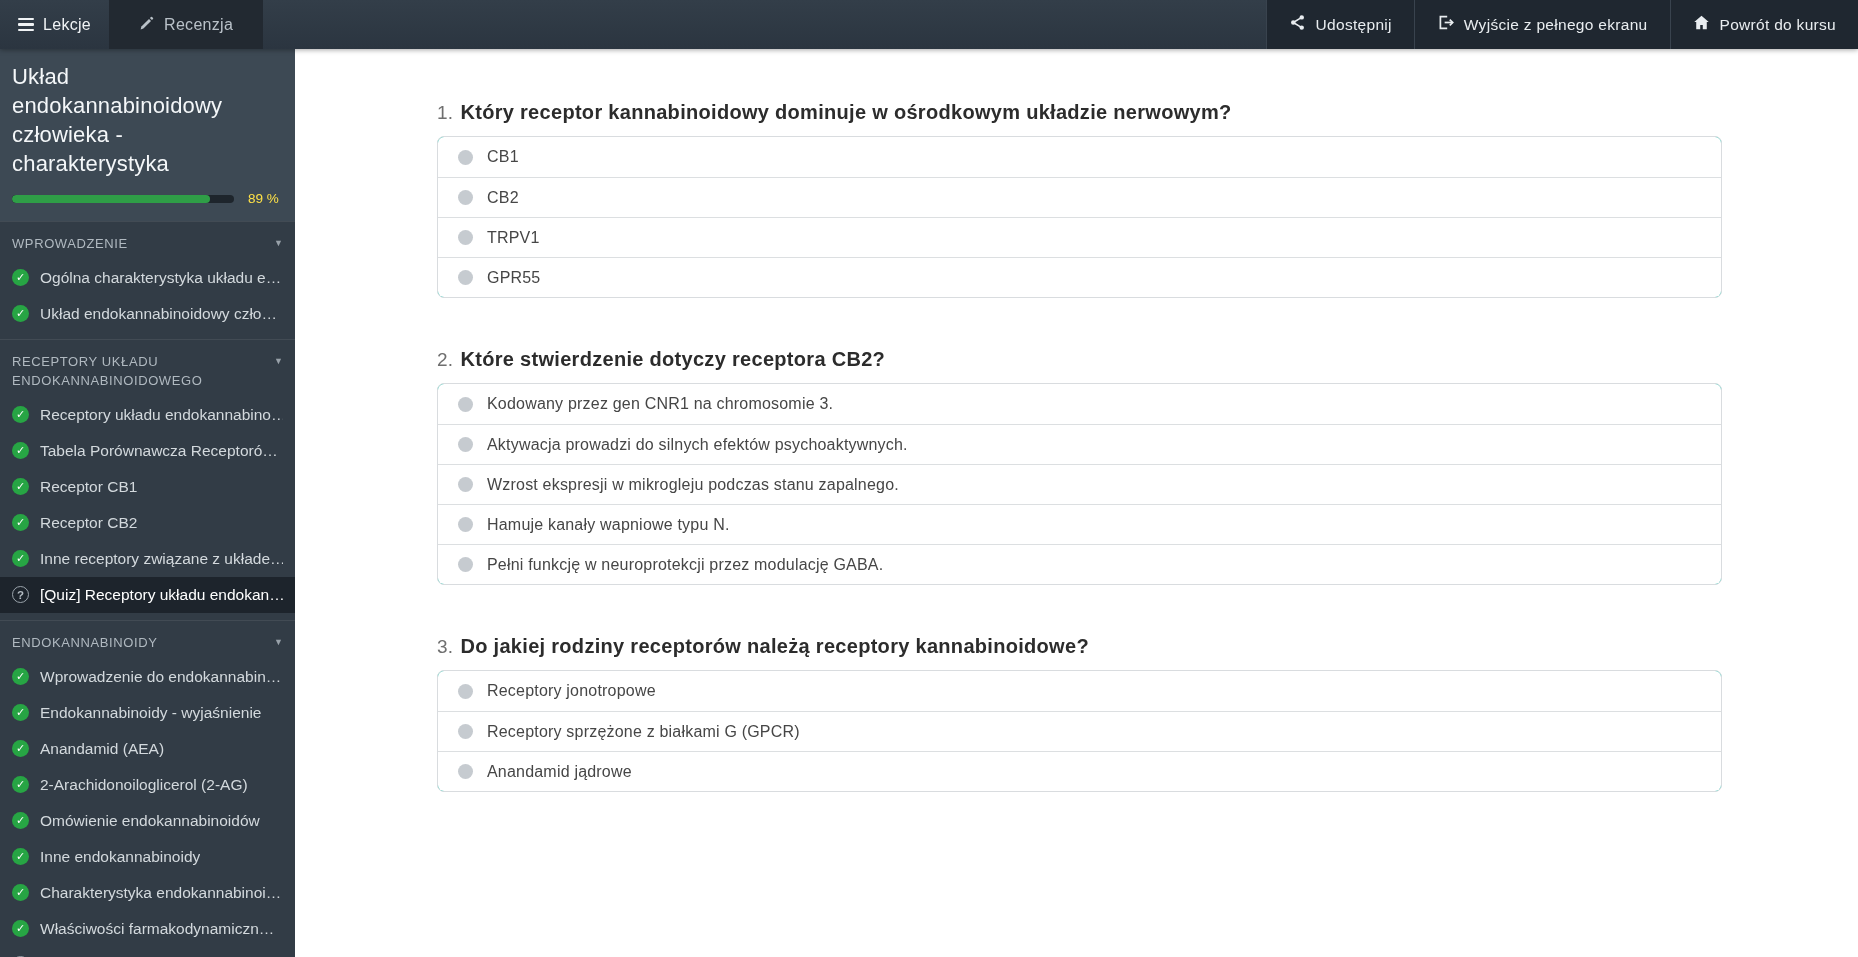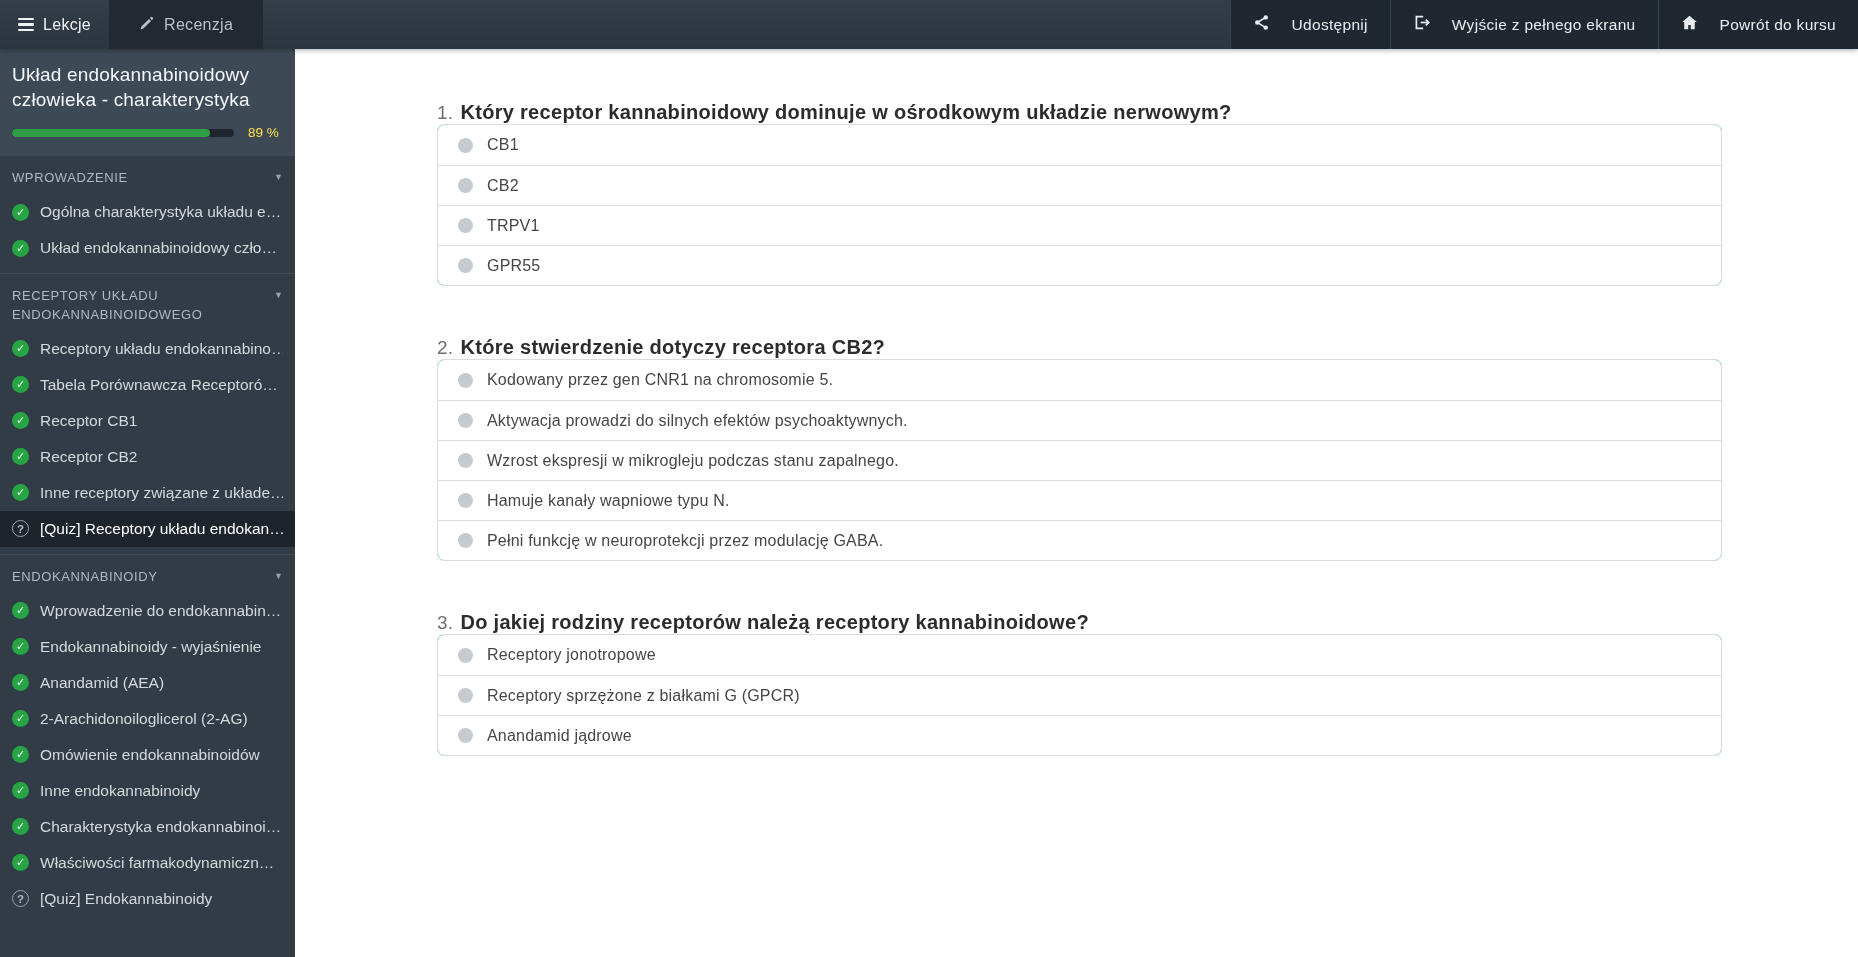--- a/index.html
+++ b/index.html
@@ -22,41 +22,41 @@
     display:flex; align-items:center; gap:9px;
     padding:0 18px; cursor:pointer;
     font-size:16px; color:#f0f3f5; letter-spacing:.3px;
   }
   .tab.inactive { background:#222931; color:#b9c1c8; padding:0 30px; }
   .hamburger { display:flex; flex-direction:column; gap:3px; }
   .hamburger i { display:block; width:16px; height:2.5px; background:#f0f3f5; border-radius:1px; }
   .tab .glyph-icon { font-size:15px; }
   .topbar-spacer { flex:1; }
   .top-action {
-    display:flex; align-items:center; gap:22px;
+    display:flex; align-items:center; gap:10px;
     background:#1f2730; border-left:1px solid #39434e;
     padding:0 22px; cursor:pointer;
     font-size:15.5px; color:#e9edf0; letter-spacing:.3px;
     white-space:nowrap;
   }
   .top-action svg { flex:0 0 auto; }
 
   
   .shell { flex:1; display:flex; min-height:0; }
 
   
   .sidebar {
     width:295px; flex:0 0 295px;
     background:#323c46;
     display:flex; flex-direction:column;
     color:#d3d9dd; min-height:0; overflow:hidden;
   }
   .side-top { background:#3d4954; padding:13px 12px 15px 12px; }
   .course-title {
-    color:#f4f7f9; font-size:19px; line-height:1.32; font-weight:500;
+    color:#f4f7f9; font-size:22px; line-height:1.32; font-weight:500;
     letter-spacing:.2px; margin-bottom:13px;
   }
   .progress-row { display:flex; align-items:center; }
   .progress-track {
     width:222px; height:8px; border-radius:4px;
     background:#1e252c; overflow:hidden; position:relative;
   }
   .progress-fill {
     height:100%; background:#2f9e47; border-radius:4px;
   }
@@ -94,21 +94,21 @@
   
   .main {
     flex:1; background:#ffffff; min-width:0;
     padding:52px 136px 0 142px; overflow:hidden;
   }
   .question-block { margin-bottom:50px; }
   .question-heading { display:flex; align-items:baseline; }
   .q-number { font-size:19px; color:#6f6f6f; margin-right:7px; letter-spacing:.3px; }
   .q-text { font-size:20px; color:#2c2c2c; font-weight:600; letter-spacing:.3px; }
   .options-card {
-    margin-top:0;
+    margin-top:12px;
     border:1px solid #d9dcdf; border-radius:7px;
     background:#14b8a6; overflow:hidden;
   }
   .option-row {
     height:40px; display:flex; align-items:center;
     padding-left:20px; cursor:pointer; background:#fff;
   }
   .option-row + .option-row { border-top:1px solid #dcdfe1; }
   .radio-icon {
     flex:0 0 15px; width:15px; height:15px; border-radius:50%;
@@ -325,21 +325,21 @@
   </div>
 
   <div class="question-block">
     <div class="question-heading">
       <span class="q-number">2.</span>
       <span class="q-text">Które stwierdzenie dotyczy receptora CB2?</span>
     </div>
     <div class="options-card">
   <div class="option-row">
     <span class="radio-icon"></span>
-    <span class="option-label">Kodowany przez gen CNR1 na chromosomie 5.</span>
+    <span class="option-label">Kodowany przez gen CNR1 na chromosomie 3.</span>
   </div>
 
   <div class="option-row">
     <span class="radio-icon"></span>
     <span class="option-label">Aktywacja prowadzi do silnych efektów psychoaktywnych.</span>
   </div>
 
   <div class="option-row">
     <span class="radio-icon"></span>
     <span class="option-label">Wzrost ekspresji w mikrogleju podczas stanu zapalnego.</span>

